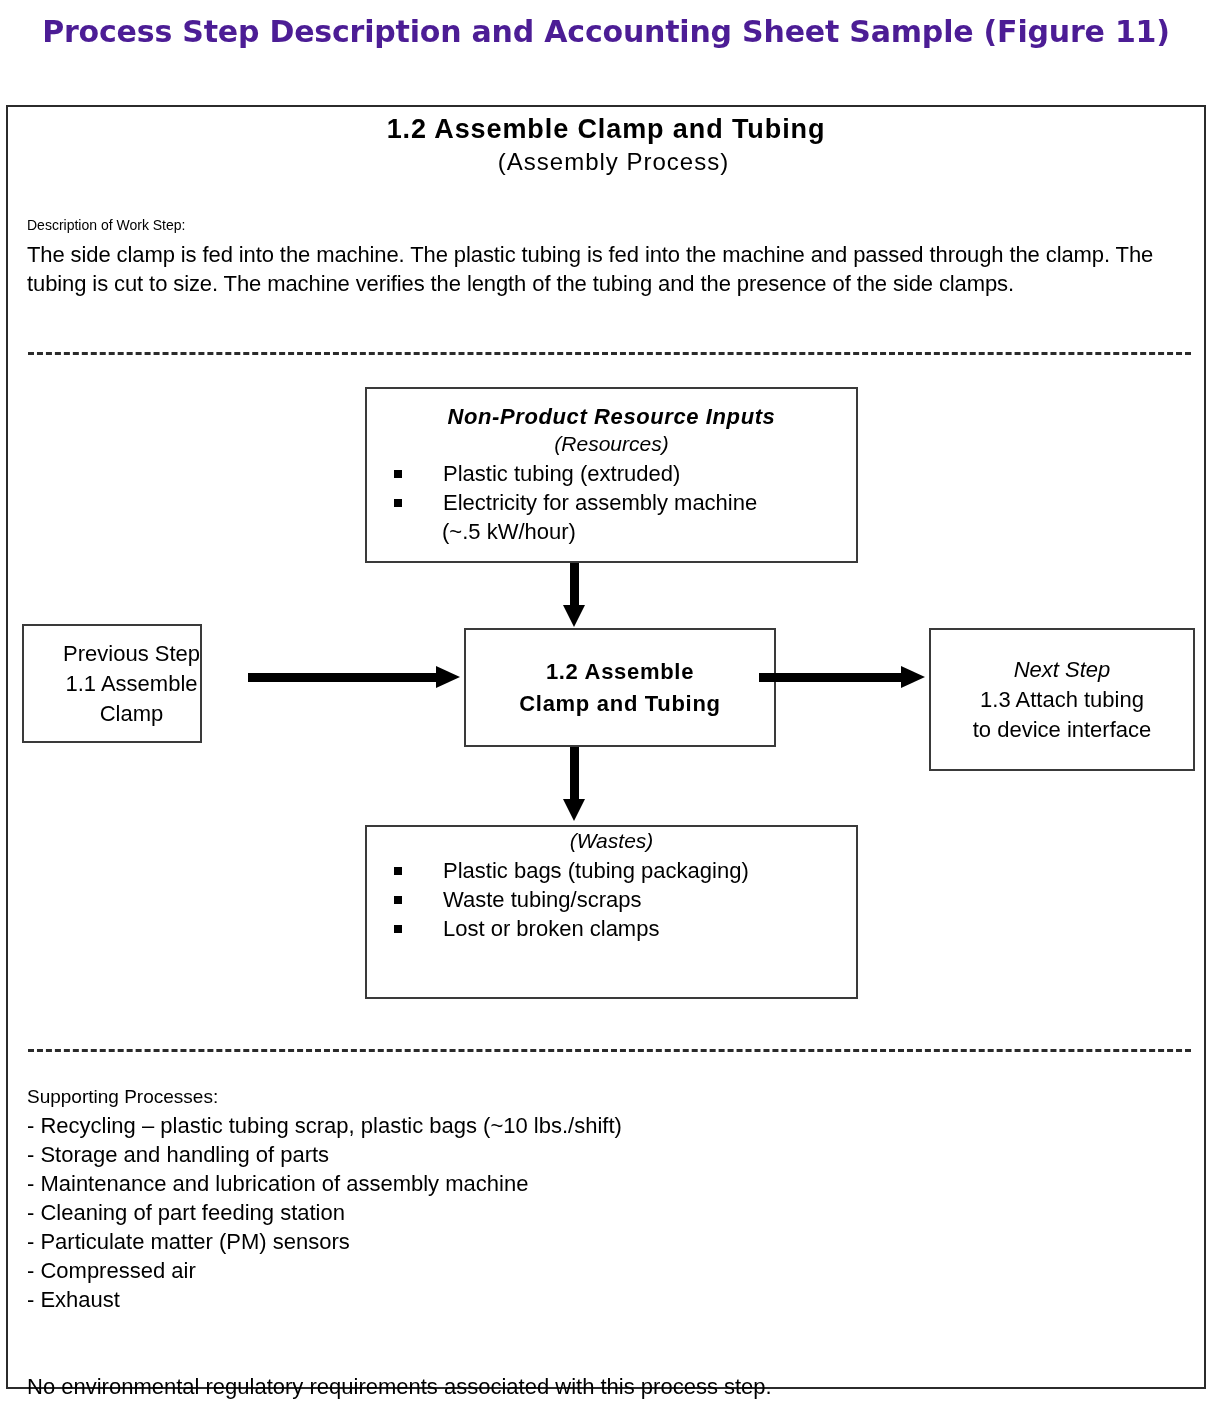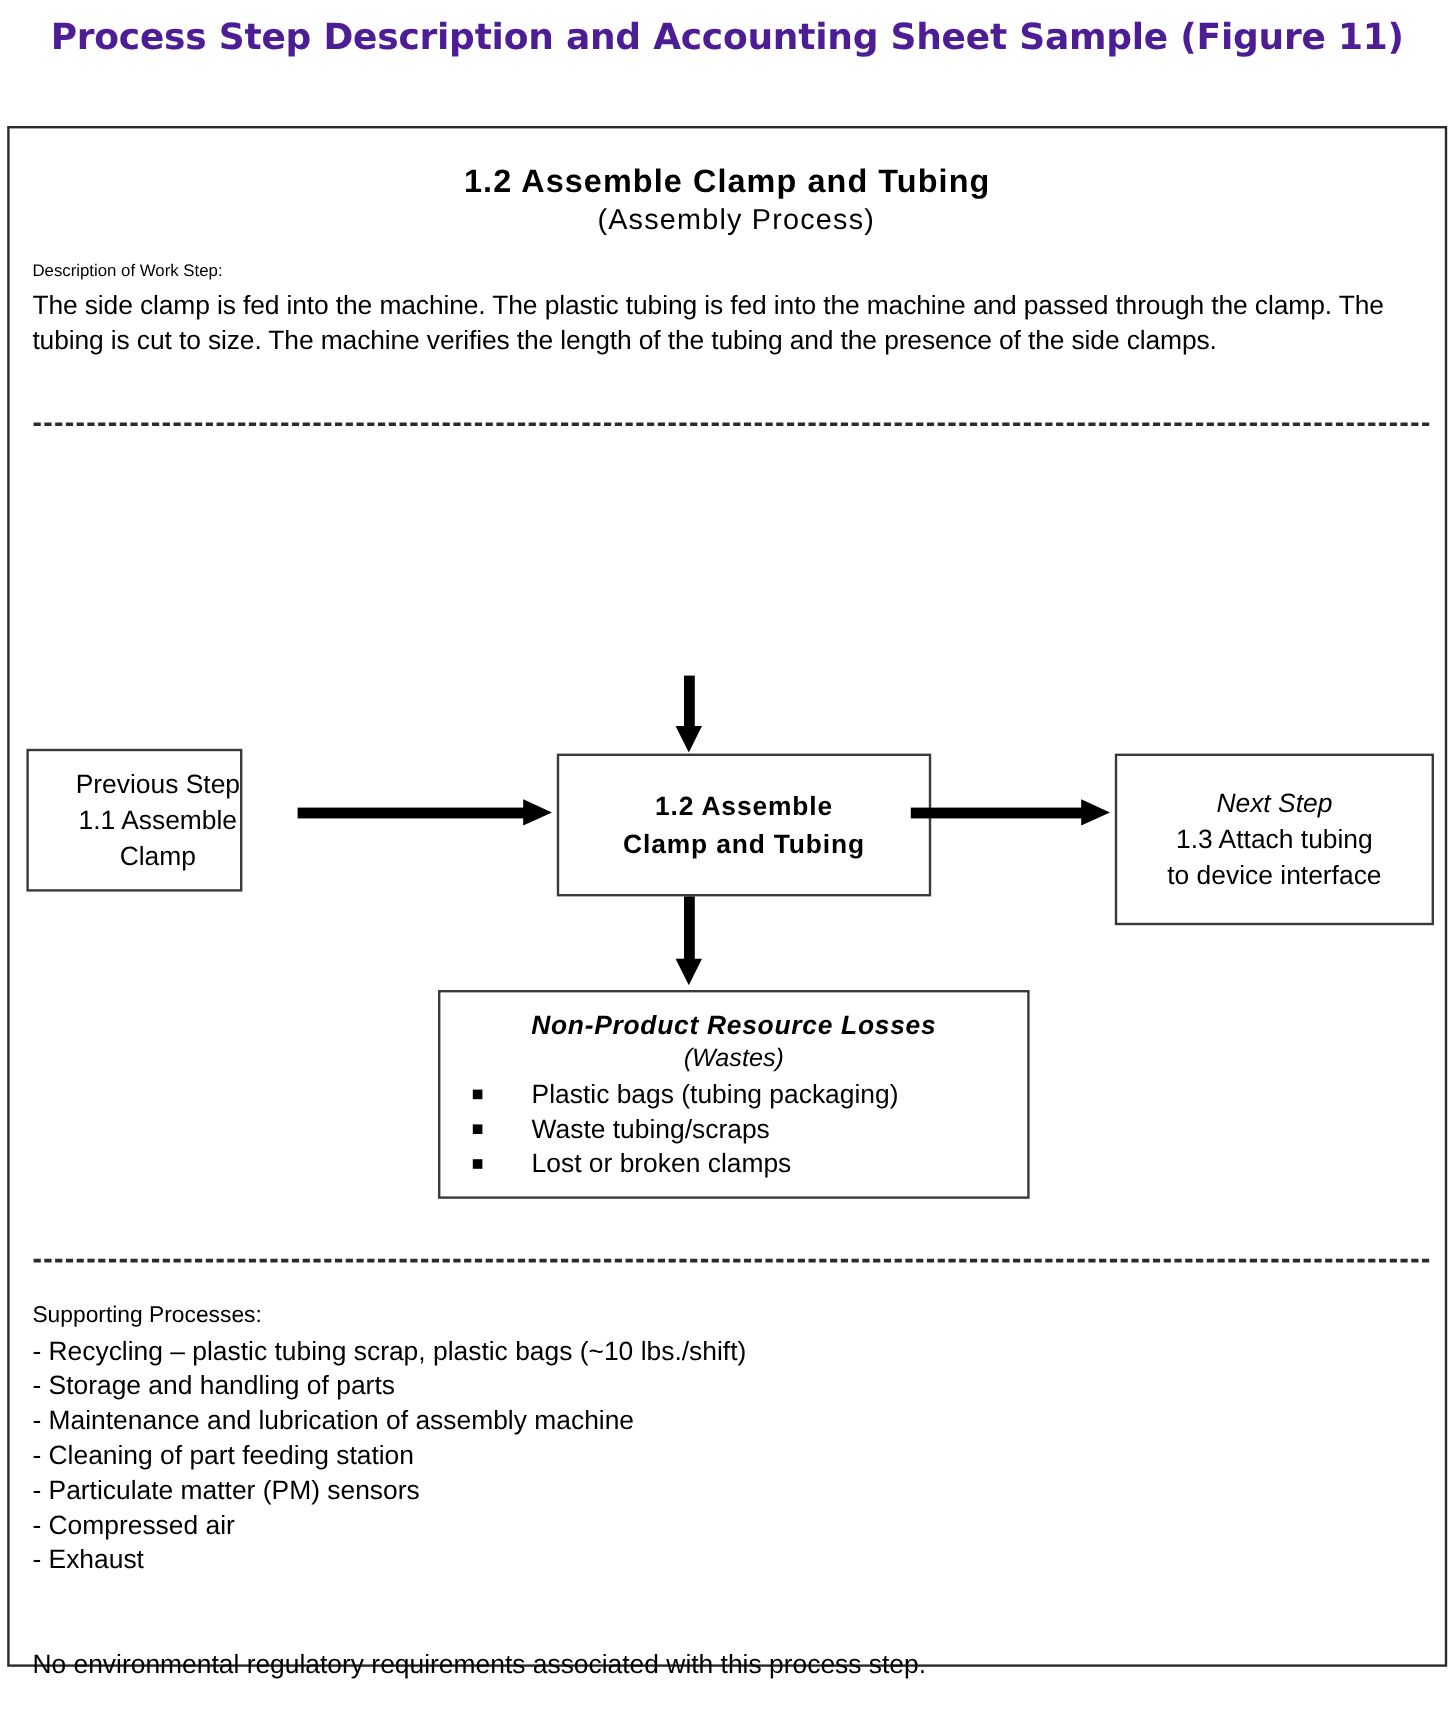--- a/index.html
+++ b/index.html
@@ -43,21 +43,20 @@
     background: #fff;
   }
 
   
   .sheet-header {
     position: absolute;
     left: 0;
     top: 5px;
     width: 100%;
     text-align: center;
-    margin-top: 22px;
   }
   .sheet-header .line1 {
     font-size: 27px;
     font-weight: bold;
     letter-spacing: 0.9px;
     line-height: 34px;
   }
   .sheet-header .line2 {
     font-size: 24px;
     font-weight: normal;
@@ -256,20 +255,35 @@
     <div class="line2">(Assembly Process)</div>
   </div>
 
   <div class="desc-block">
     <div class="desc-label">Description of Work Step:</div>
     <div class="desc-body">The side clamp is fed into the machine.  The plastic tubing is fed into the machine and passed through the clamp.  The tubing is cut to size.  The machine verifies the length of the tubing and the presence of the side clamps.</div>
   </div>
 
   <div class="rule rule-top"></div>
 
+  <div class="fbox box-inputs">
+    <div class="res-title">Non-Product Resource Inputs</div>
+    <div class="res-sub">(Resources)</div>
+    <ul class="res-list">
+      <li>
+        <span class="bullet"></span>
+        <span>Plastic tubing (extruded)</span>
+      </li>
+      <li>
+        <span class="bullet"></span>
+        <span>Electricity for assembly machine</span>
+        <span class="cont">(~.5 kW/hour)</span>
+      </li>
+    </ul>
+  </div>
 
   <div class="arrow arrow-in-center">
     <div class="arrow-v-shaft"></div>
     <div class="arrow-v-head"></div>
   </div>
 
   <div class="fbox box-prev">
     <div class="box-text">
       <span>Previous Step</span><br>
       <span>1.1 Assemble</span><br>
@@ -301,21 +315,20 @@
       <span>to device interface</span>
     </div>
   </div>
 
   <div class="arrow arrow-center-out">
     <div class="arrow-v-shaft"></div>
     <div class="arrow-v-head"></div>
   </div>
 
   <div class="fbox box-losses">
-    <div class="res-title">Non-Product Resource Losses</div>
     <div class="res-sub">(Wastes)</div>
     <ul class="res-list">
       <li>
         <span class="bullet"></span>
         <span>Plastic bags (tubing packaging)</span>
       </li>
       <li>
         <span class="bullet"></span>
         <span>Waste tubing/scraps</span>
       </li>

